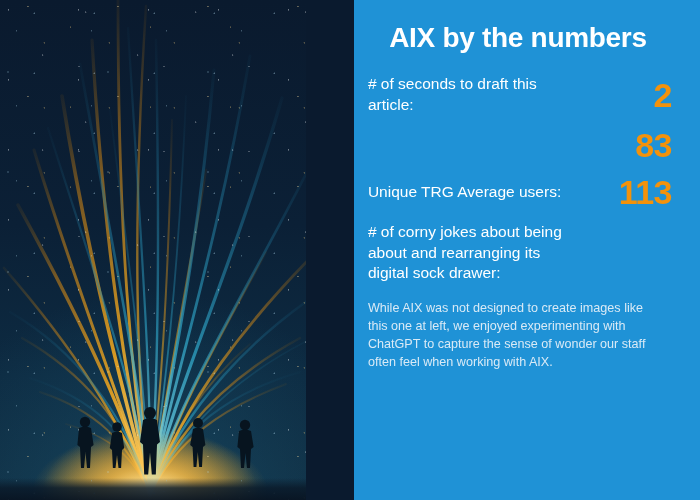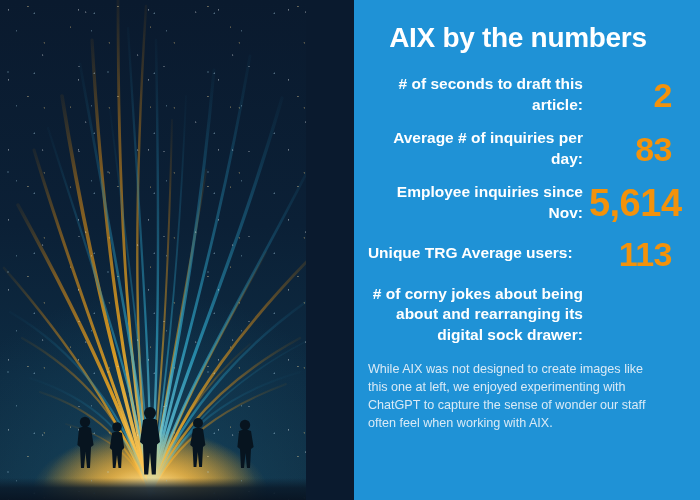--- a/index.html
+++ b/index.html
@@ -56,21 +56,21 @@
     letter-spacing:-.3px; text-align:center;
     margin:4px 0 0 0; padding-right:4px;
   }
   .stats { margin-top:20px; }
   .stat-row {
     display:flex; align-items:center; justify-content:space-between;
     margin-bottom:13px; gap:6px;
   }
   .stat-label {
     color:#ffffff; font-size:15.5px; line-height:1.33;
-    font-weight:700; max-width:215px; flex:0 0 auto;text-align:right;
+    font-weight:400; max-width:215px; flex:0 0 auto;
   }
   .stat-value {
     color:#f3920b; font-size:34px; font-weight:bold;
     line-height:1; white-space:nowrap;
     flex:1 1 auto; text-align:right; letter-spacing:-.5px;
   }
   .stat-row.big .stat-value { font-size:38px; }
   .footnote {
     color:#d9eaf6; font-size:12.6px; 
     line-height:1.42; margin-top:16px; padding-right:6px;
@@ -188,28 +188,23 @@
     <h1 class="panel-title">AIX by the numbers</h1>
 
     <div class="stats">
 
       <div class="stat-row">
         <div class="stat-label"># of seconds to draft this article:</div>
         <div class="stat-value">2</div>
       </div>
 
       <div class="stat-row">
-        <div class="stat-label">Average # of inquiries per day:</div>
         <div class="stat-value">83</div>
       </div>
 
-      <div class="stat-row big">
-        <div class="stat-label">Employee inquiries since Nov:</div>
-        <div class="stat-value">5,614</div>
-      </div>
 
       <div class="stat-row">
         <div class="stat-label">Unique TRG Average users:</div>
         <div class="stat-value">113</div>
       </div>
 
       <div class="stat-row">
         <div class="stat-label"># of corny jokes about being about and rearranging its digital sock drawer:</div>
       </div>
 

